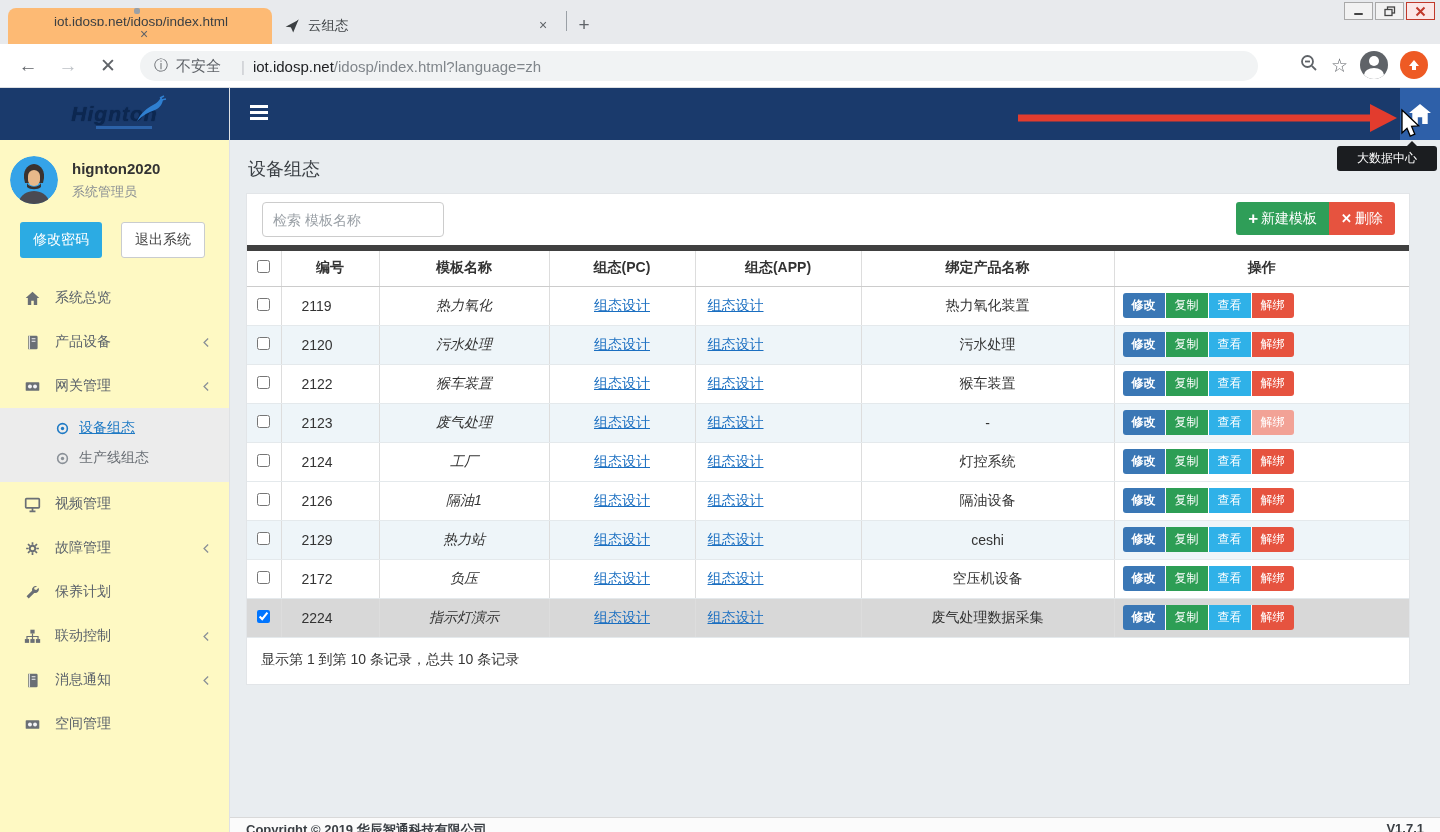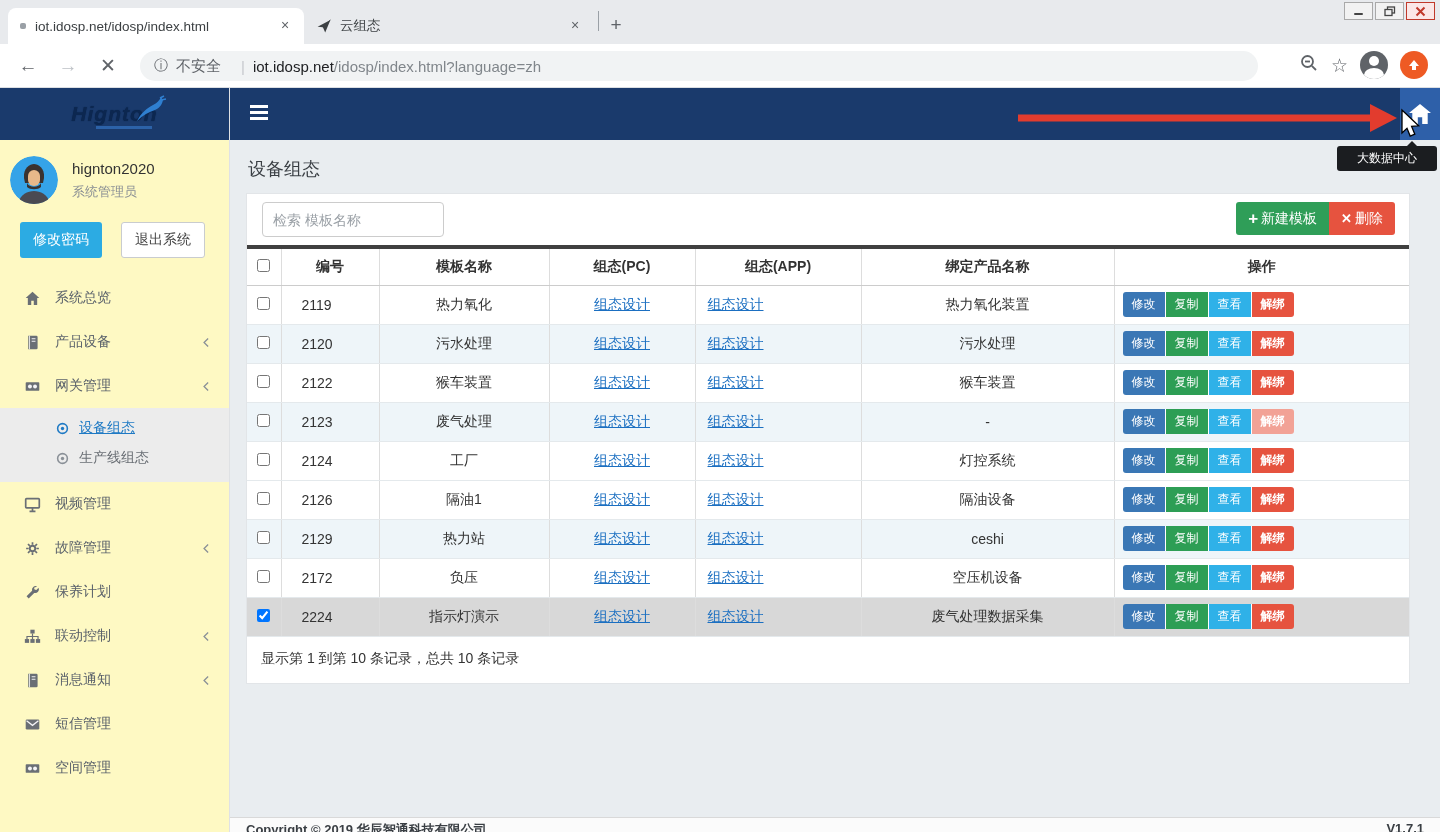--- a/index.html
+++ b/index.html
@@ -4,21 +4,21 @@
 <style>
   * { margin:0; padding:0; box-sizing:border-box; }
   html,body { width:1440px; height:832px; overflow:hidden; background:#e9edf0;
               font-family:"Liberation Sans","DejaVu Sans",sans-serif; }
 
   
   .chrome-top { position:absolute; left:0; top:0; width:1440px; height:44px; background:#e8eaed; }
   .tabs { position:absolute; left:8px; top:6px; height:38px; display:flex; align-items:flex-end; }
   .tab { height:36px; display:flex; align-items:center; padding:0 10px 0 12px; font-size:13.5px;
          color:#3c4043; border-radius:8px 8px 0 0; cursor:default; }
-  .tab.active { background:#ffffff; width:296px; }
+  .tab.active { background:#fdba74; width:264px;flex-direction:column; }
   .tab.inactive { width:290px; }
   .favicon-dot { width:6px; height:6px; background:#9aa0a6; border-radius:2px; margin-right:9px; flex:0 0 auto; }
   .tab-title { flex:1; white-space:nowrap; overflow:hidden; }
   .tab-close { width:18px; height:18px; line-height:16px; text-align:center; border-radius:50%;
                color:#5f6368; font-size:14px; margin-left:6px; flex:0 0 auto; }
   .tab-icon { margin-right:8px; display:inline-flex; }
   .tab-divider { width:1px; height:20px; background:#9aa0a6; margin:0 4px 8px 4px; align-self:center; }
   .new-tab { width:26px; height:26px; margin-bottom:5px; font-size:19px; color:#5f6368; text-align:center;
              line-height:24px; border-radius:50%; }
   .win-controls { position:absolute; right:5px; top:2px; display:flex; gap:2px; }
@@ -54,21 +54,21 @@
              border-right:1px solid #dfe1e4; }
   .side-logo { height:52px; background:#1a3a6c; display:flex; align-items:center; justify-content:center;
                position:relative; }
   .logo-word { font-size:21px; font-weight:bold; font-style:italic; color:#0c2750;
                letter-spacing:1px; text-shadow:0 0 1px #0a2248; }
   .logo-deer { position:absolute; right:62px; top:7px; }
   .logo-bar { position:absolute; left:96px; top:38px; width:56px; height:3px; background:#2c62a8; }
   .user-card { padding:16px 12px 0 10px; display:flex; align-items:center; }
   .user-avatar { width:48px; height:48px; border-radius:50%; flex:0 0 auto; }
   .user-meta { margin-left:14px; }
-  .user-name { font-size:15px; font-weight:normal; color:#333; }
+  .user-name { font-size:15px; font-weight:bold; color:#333; }
   .user-role { font-size:13px; color:#8a8f94; margin-top:6px; }
   .user-actions { padding:18px 24px 0 20px; display:flex; justify-content:space-between; }
   .btn-pwd { background:#2cabe3; color:#fff; border:none; border-radius:3px; font-size:14px;
              padding:8px 13px; }
   .btn-logout { background:#fff; color:#444; border:1px solid #c9cccf; border-radius:3px;
                 font-size:14px; padding:8px 13px; }
   .menu { margin-top:18px; }
   .menu-item { height:44px; display:flex; align-items:center; padding-left:22px; color:#5b626b;
                font-size:14px; position:relative; }
   .menu-item.active { background:#d5d5d5; border-left:4px solid #1a3a6c; padding-left:18px;
@@ -103,41 +103,41 @@
                   font-size:14px; color:#333; background:#fff; font-family:inherit; }
   .search-input::placeholder { color:#9aa0a6; }
   .panel-actions { position:absolute; right:14px; top:8px; display:flex; }
   .btn-new { background:#2f9e58; color:#fff; border:none; height:33px; padding:0 12px; font-size:14px;
              border-radius:3px 0 0 3px; display:inline-flex; align-items:center; gap:3px; }
   .btn-del { background:#e6533f; color:#fff; border:none; height:33px; padding:0 12px; font-size:14px;
              border-radius:0 3px 3px 0; display:inline-flex; align-items:center; gap:3px; }
   .btn-plus { font-size:17px; font-weight:bold; line-height:1; }
   .btn-x { font-size:13px; font-weight:bold; line-height:1; }
 
-  table.grid { width:100%; border-collapse:collapse; font-size:14px; color:#333; border-top:4px solid #404040; }
+  table.grid { width:100%; border-collapse:collapse; font-size:14px; color:#333; border-top:6px solid #404040; }
   .grid th { height:38px; font-weight:bold; text-align:center; border-bottom:1px solid #ccc; background:#fff; }
   .grid td { height:39px; border-bottom:1px solid #e4e9ec; }
   .grid th + th, .grid td + td { border-left:1px solid #ddd; }
   .grid tr.striped td { background:#eef5f9; }
   .grid tr.selected td { background:#d8d8d8; }
   .cell-check { width:34px; text-align:center; }
   .cell-check input { width:13px; height:13px; }
   td.c-id { text-align:left; padding-left:20px; }
-  td.c-name { text-align:center; }
+  td.c-name { text-align:center;font-style:italic; }
   td.c-pc { text-align:center; }
   td.c-app { text-align:left; padding-left:12px; }
   td.c-product { text-align:center; }
   td.c-ops { text-align:left; padding-left:8px; }
   a.cfg-link { color:#1b6fc1; text-decoration:underline; cursor:pointer; }
   .ops-group { display:inline-flex; }
   .op-btn { color:#fff; font-size:12px; padding:4px 9px; border:none; border-right:1px solid #fff; cursor:pointer; }
-  .op-btn:first-child { border-radius:3px 0 0 3px; }
+  .op-btn:first-child { border-radius:3px 0 0 3px;font-weight:bold; }
   .op-btn:last-child { border-radius:0 3px 3px 0; border-right:none; }
   .op-mod { background:#3a77b5; } .op-copy { background:#2d9e55; }
-  .op-view { background:#2fb1e8; } .op-unbind { background:#e6533f;font-weight:bold; }
+  .op-view { background:#2fb1e8; } .op-unbind { background:#e6533f; }
   .op-unbind.disabled { background:#f2a296; }
   .summary { padding:13px 14px; font-size:14px; color:#333; }
 
   .page-footer { position:absolute; left:230px; right:0; top:817px; height:15px; background:#fbfbfb;
                  border-top:1px solid #d9d9d9; overflow:hidden; z-index:5; }
   .pf-inner { display:flex; justify-content:space-between; padding:3px 16px 0 16px; font-size:13px;
               font-weight:bold; color:#3a3f44; }
 
   .overlay-svg { position:absolute; left:0; top:0; width:1440px; height:832px; pointer-events:none; z-index:60; }
 </style>
@@ -363,29 +363,20 @@
         <span class="mi-label">消息通知</span>
         <span class="mi-chevron">
           <svg width="13" height="13" viewBox="0 0 16 16">
             <polyline points="10,3 5,8 10,13" fill="none" stroke="currentColor" stroke-width="1.6"></polyline>
           </svg>
         </span>
       </div>
       <div class="menu-item">
         <span class="mi-icon">
           <svg width="17" height="17" viewBox="0 0 20 20">
-            <rect x="2" y="4" width="16" height="12" rx="1.5" fill="currentColor"></rect>
-            <path d="M3 5.5 L10 11 L17 5.5" stroke="#f4f4f6" stroke-width="1.5" fill="none"></path>
-          </svg>
-        </span>
-        <span class="mi-label">短信管理</span>
-      </div>
-      <div class="menu-item">
-        <span class="mi-icon">
-          <svg width="17" height="17" viewBox="0 0 20 20">
             <rect x="2" y="5" width="16" height="10" rx="1" fill="currentColor"></rect>
             <circle cx="7" cy="10" r="2.3" fill="#f4f4f6"></circle>
             <circle cx="13" cy="10" r="2.3" fill="#f4f4f6"></circle>
           </svg>
         </span>
         <span class="mi-label">空间管理</span>
       </div>
     </nav>
 </aside>
 

